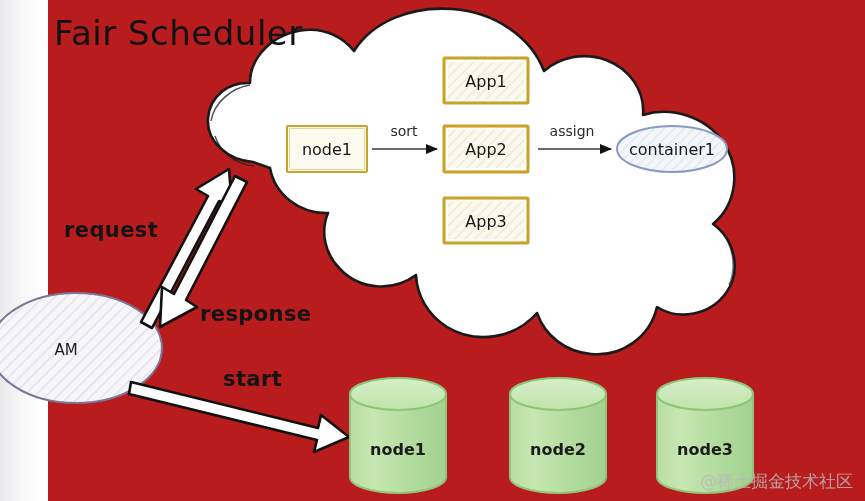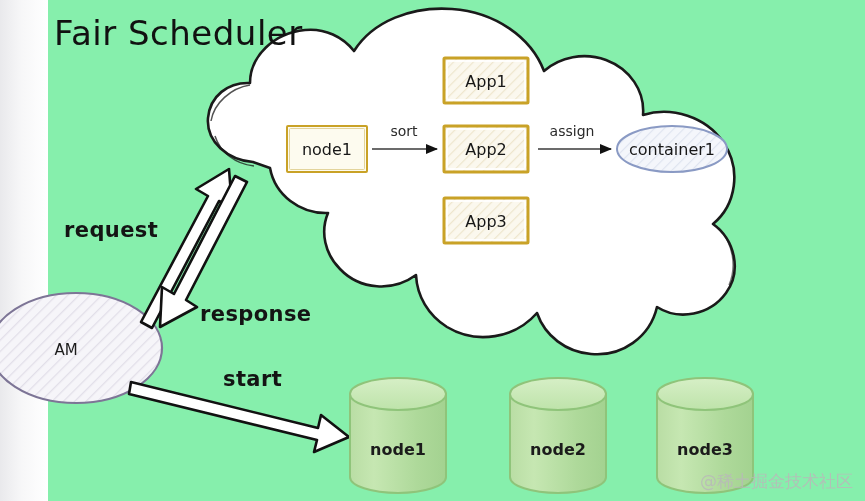--- a/index.html
+++ b/index.html
@@ -7,21 +7,21 @@
     padding: 0;
     background: #ffffff;
   }
   body {
     font-family: "DejaVu Sans", sans-serif;
   }
   #canvas {
     position: relative;
     width: 865px;
     height: 501px;
-    background: #86efac;
+    background: #b91c1c;
     overflow: hidden;
   }
   #diagram-svg {
     position: absolute;
     top: 0;
     left: 0;
     width: 865px;
     height: 501px;
   }
   .title-text {

